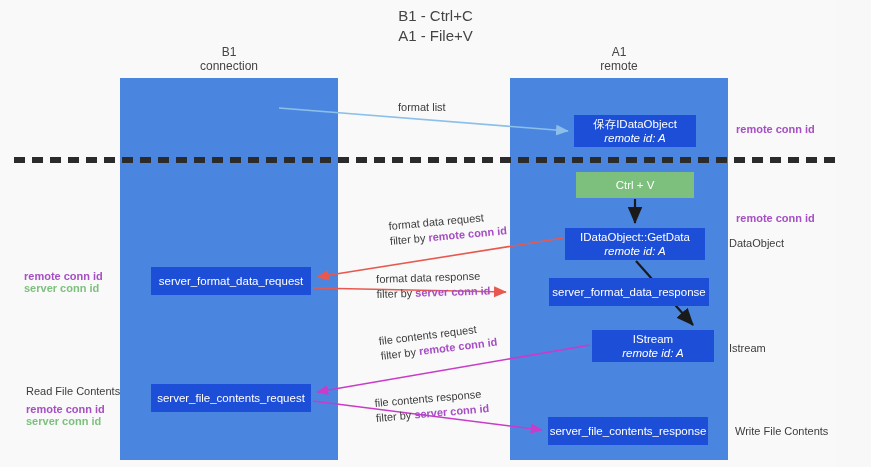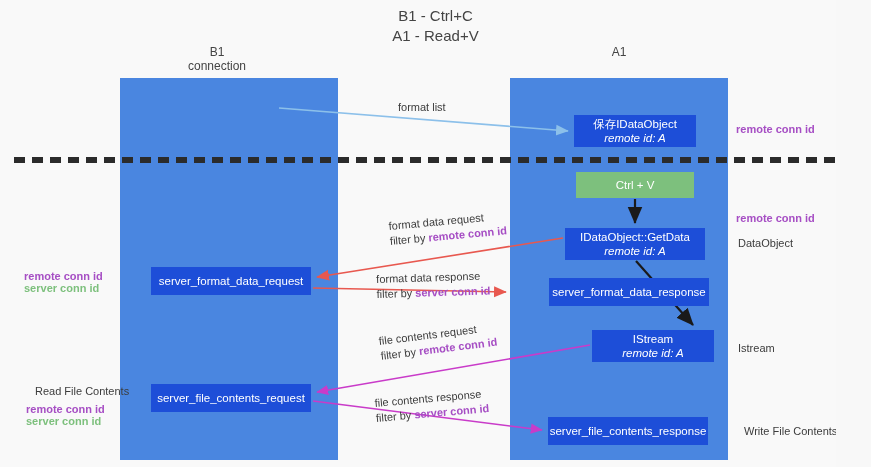--- a/index.html
+++ b/index.html
@@ -34,21 +34,21 @@
     line-height: 20px;
   }
 
   
   .col-head {
     text-align: center;
     color: #444;
     font-size: 12px;
     line-height: 14px;
   }
-  #head-b1 { left: 108px; top: 45px; width: 218px; }
+  #head-b1 { left: 120px; top: 45px; width: 218px; }
   #head-a1 { left: 510px; top: 45px; width: 218px; }
 
   
   .lane {
     background: #4a86e0;
     top: 78px;
     height: 382px;
   }
   #lane-b1 { left: 120px; width: 218px; }
   #lane-a1 { left: 510px; width: 218px; }
@@ -94,21 +94,21 @@
   #el-fdresp     { left: 376px; top: 272px; transform: rotate(-1.8deg); transform-origin: left top; }
   #el-fcreq      { left: 378px; top: 334px; transform: rotate(-7deg); transform-origin: left top; }
   #el-fcresp     { left: 374px; top: 396px; transform: rotate(-5deg); transform-origin: left top; }
 
   
   .side {
     font-size: 11px;
     line-height: 14px;
     white-space: nowrap;
   }
-  .side.plain { color: #3c3c3c; padding-left: 9px; }
+  .side.plain { color: #3c3c3c; }
   .side.remote { color: #a64ec4; font-weight: bold; }
   .side.server { color: #7dc07d; font-weight: bold; }
 
   #sa-remote1 { left: 736px; top: 122px; }
   #sa-remote2 { left: 736px; top: 211px; }
   #sa-dataobj { left: 729px; top: 236px; }
   #sa-istream { left: 729px; top: 341px; }
   #sa-write   { left: 735px; top: 424px; text-align: right; }
 
   #sl-left1   { left: 24px;  top: 269px; }
@@ -153,29 +153,30 @@
 
     <line x1="590" y1="345" x2="317" y2="392" stroke="#c93bc9" stroke-width="1.5" marker-end="url(#ah-magenta)"></line>
 
     <line x1="313" y1="401" x2="542" y2="430" stroke="#c93bc9" stroke-width="1.5" marker-end="url(#ah-magenta)"></line>
 
     <line x1="14" y1="160" x2="862" y2="160" stroke="#2b2b2b" stroke-width="6" stroke-dasharray="11 7"></line>
   </svg>
 
   <div class="abs" id="title">
     <div>B1 - Ctrl+C</div>
-    <div>A1 - Read+V</div>
+    <div>A1 - File+V</div>
   </div>
 
   <div class="abs col-head" id="head-b1">
     <div>B1</div>
     <div>connection</div>
   </div>
   <div class="abs col-head" id="head-a1">
     <div>A1</div>
+    <div>remote</div>
   </div>
 
 
   <div class="abs node orange" id="n-save">
     <div>保存IDataObject</div>
     <div class="ln2">remote id: A</div>
   </div>
 
   <div class="abs node green" id="n-ctrlv">
     <div>Ctrl + V</div>

